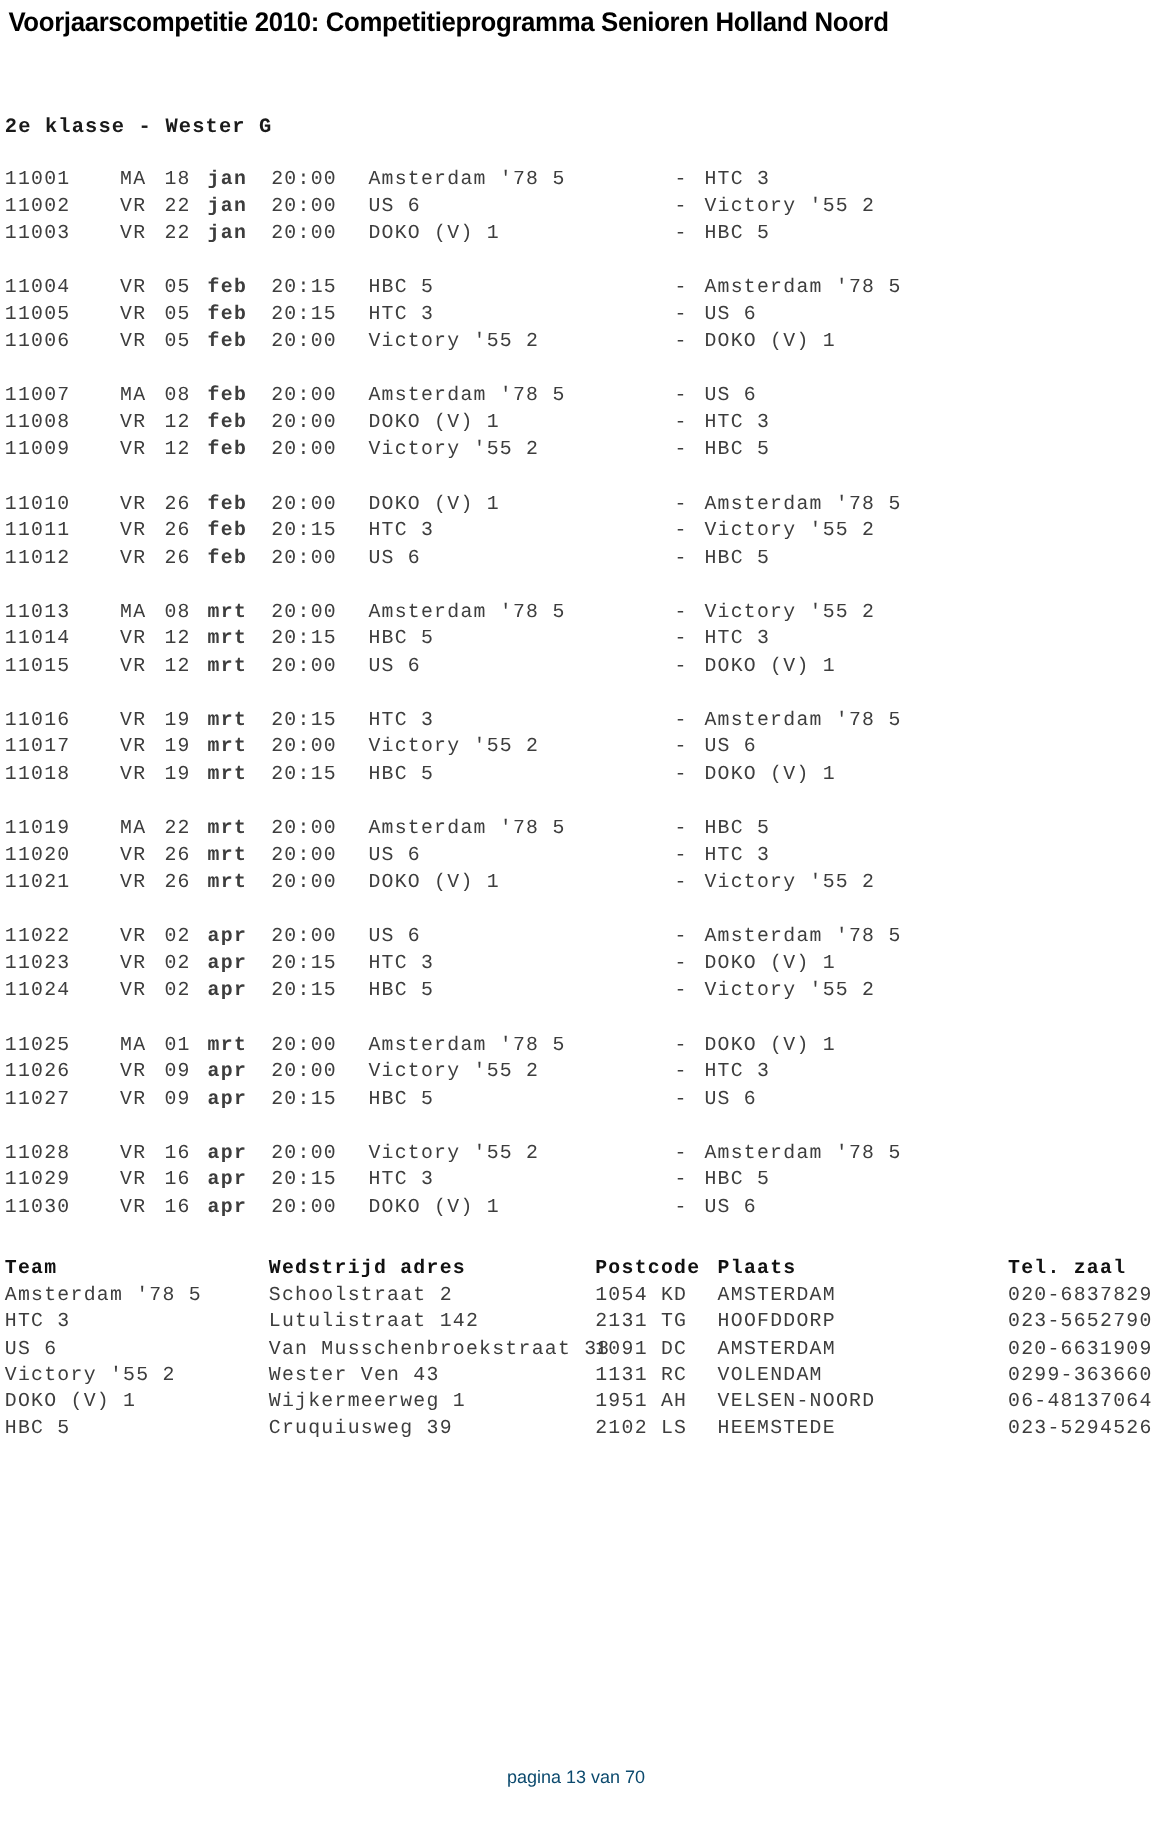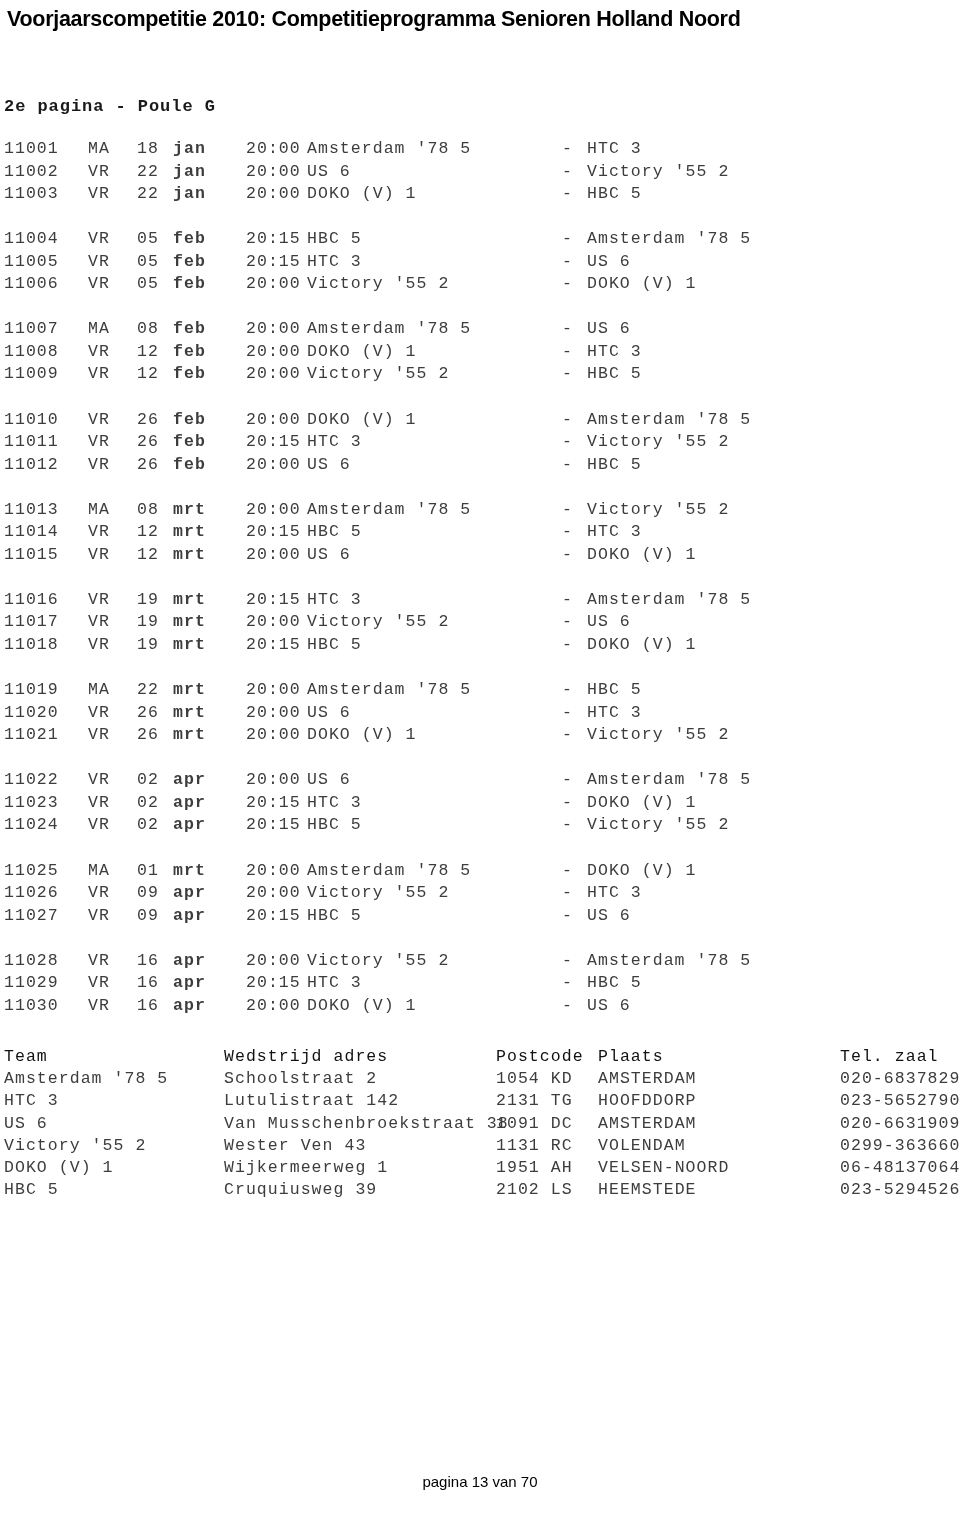--- a/index.html
+++ b/index.html
@@ -64,24 +64,24 @@
     white-space: pre;
     letter-spacing: 1.05px;
   }
   .fix-row {
     height: 22.55px;
     position: relative;
     white-space: pre;
   }
   .fix-row.spacer { height: 22.55px; }
   .c-code  { position: absolute; left: 0px;   }
-  .c-day   { position: absolute; left: 84px;  }
+  .c-day   { position: absolute; left: 96px;  }
   .c-date  { position: absolute; left: 133px; text-align: right; }
   .c-mon   { position: absolute; left: 169px; font-weight: bold; }
-  .c-time  { position: absolute; left: 242px; }
+  .c-time  { position: absolute; left: 222px; }
   .c-home  { position: absolute; left: 303px; }
   .c-dash  { position: absolute; left: 558px; }
   .c-away  { position: absolute; left: 583px; }
 
   
   .addr {
     position: absolute;
     left: 4px;
     top: 1046px;
     width: 956px;
@@ -91,50 +91,50 @@
     color: #3d3d3d;
     white-space: pre;
     letter-spacing: 1.05px;
   }
   .addr-row {
     height: 22.2px;
     position: relative;
     white-space: pre;
   }
   .addr-row.head {
-    font-weight: normal;
+    font-weight: bold;
     color: #111111;
     text-align: right;
   }
   .a-team { position: absolute; left: 0px;   }
   .a-adr  { position: absolute; left: 220px; }
   .a-pc   { position: absolute; left: 492px; }
   .a-pl   { position: absolute; left: 594px; }
   .a-tel  { position: absolute; left: 836px; }
 
   
   .footer {
     position: absolute;
     left: 0;
     top: 1473px;
     width: 960px;
     text-align: center;
     font-family: "Liberation Sans", sans-serif;
     font-size: 15px;
-    color: #000000;
+    color: #0c4a6e;
   }
 </style>
 </head>
 <body>
 
 <div class="page">
 
   <div class="doc-title">Voorjaarscompetitie 2010: Competitieprogramma Senioren Holland Noord</div>
 
-  <div class="poule-heading">2e pagina - Poule G</div>
+  <div class="poule-heading">2e klasse - Wester G</div>
 
   <div class="fixtures" id="fixtures-container"><div class="fix-row"><span class="c-code">11001</span><span class="c-day">MA</span><span class="c-date">18</span><span class="c-mon">jan</span><span class="c-time">20:00</span><span class="c-home">Amsterdam '78 5</span><span class="c-dash">-</span><span class="c-away">HTC 3</span></div><div class="fix-row"><span class="c-code">11002</span><span class="c-day">VR</span><span class="c-date">22</span><span class="c-mon">jan</span><span class="c-time">20:00</span><span class="c-home">US 6</span><span class="c-dash">-</span><span class="c-away">Victory '55 2</span></div><div class="fix-row"><span class="c-code">11003</span><span class="c-day">VR</span><span class="c-date">22</span><span class="c-mon">jan</span><span class="c-time">20:00</span><span class="c-home">DOKO (V) 1</span><span class="c-dash">-</span><span class="c-away">HBC 5</span></div><div class="fix-row spacer"></div><div class="fix-row"><span class="c-code">11004</span><span class="c-day">VR</span><span class="c-date">05</span><span class="c-mon">feb</span><span class="c-time">20:15</span><span class="c-home">HBC 5</span><span class="c-dash">-</span><span class="c-away">Amsterdam '78 5</span></div><div class="fix-row"><span class="c-code">11005</span><span class="c-day">VR</span><span class="c-date">05</span><span class="c-mon">feb</span><span class="c-time">20:15</span><span class="c-home">HTC 3</span><span class="c-dash">-</span><span class="c-away">US 6</span></div><div class="fix-row"><span class="c-code">11006</span><span class="c-day">VR</span><span class="c-date">05</span><span class="c-mon">feb</span><span class="c-time">20:00</span><span class="c-home">Victory '55 2</span><span class="c-dash">-</span><span class="c-away">DOKO (V) 1</span></div><div class="fix-row spacer"></div><div class="fix-row"><span class="c-code">11007</span><span class="c-day">MA</span><span class="c-date">08</span><span class="c-mon">feb</span><span class="c-time">20:00</span><span class="c-home">Amsterdam '78 5</span><span class="c-dash">-</span><span class="c-away">US 6</span></div><div class="fix-row"><span class="c-code">11008</span><span class="c-day">VR</span><span class="c-date">12</span><span class="c-mon">feb</span><span class="c-time">20:00</span><span class="c-home">DOKO (V) 1</span><span class="c-dash">-</span><span class="c-away">HTC 3</span></div><div class="fix-row"><span class="c-code">11009</span><span class="c-day">VR</span><span class="c-date">12</span><span class="c-mon">feb</span><span class="c-time">20:00</span><span class="c-home">Victory '55 2</span><span class="c-dash">-</span><span class="c-away">HBC 5</span></div><div class="fix-row spacer"></div><div class="fix-row"><span class="c-code">11010</span><span class="c-day">VR</span><span class="c-date">26</span><span class="c-mon">feb</span><span class="c-time">20:00</span><span class="c-home">DOKO (V) 1</span><span class="c-dash">-</span><span class="c-away">Amsterdam '78 5</span></div><div class="fix-row"><span class="c-code">11011</span><span class="c-day">VR</span><span class="c-date">26</span><span class="c-mon">feb</span><span class="c-time">20:15</span><span class="c-home">HTC 3</span><span class="c-dash">-</span><span class="c-away">Victory '55 2</span></div><div class="fix-row"><span class="c-code">11012</span><span class="c-day">VR</span><span class="c-date">26</span><span class="c-mon">feb</span><span class="c-time">20:00</span><span class="c-home">US 6</span><span class="c-dash">-</span><span class="c-away">HBC 5</span></div><div class="fix-row spacer"></div><div class="fix-row"><span class="c-code">11013</span><span class="c-day">MA</span><span class="c-date">08</span><span class="c-mon">mrt</span><span class="c-time">20:00</span><span class="c-home">Amsterdam '78 5</span><span class="c-dash">-</span><span class="c-away">Victory '55 2</span></div><div class="fix-row"><span class="c-code">11014</span><span class="c-day">VR</span><span class="c-date">12</span><span class="c-mon">mrt</span><span class="c-time">20:15</span><span class="c-home">HBC 5</span><span class="c-dash">-</span><span class="c-away">HTC 3</span></div><div class="fix-row"><span class="c-code">11015</span><span class="c-day">VR</span><span class="c-date">12</span><span class="c-mon">mrt</span><span class="c-time">20:00</span><span class="c-home">US 6</span><span class="c-dash">-</span><span class="c-away">DOKO (V) 1</span></div><div class="fix-row spacer"></div><div class="fix-row"><span class="c-code">11016</span><span class="c-day">VR</span><span class="c-date">19</span><span class="c-mon">mrt</span><span class="c-time">20:15</span><span class="c-home">HTC 3</span><span class="c-dash">-</span><span class="c-away">Amsterdam '78 5</span></div><div class="fix-row"><span class="c-code">11017</span><span class="c-day">VR</span><span class="c-date">19</span><span class="c-mon">mrt</span><span class="c-time">20:00</span><span class="c-home">Victory '55 2</span><span class="c-dash">-</span><span class="c-away">US 6</span></div><div class="fix-row"><span class="c-code">11018</span><span class="c-day">VR</span><span class="c-date">19</span><span class="c-mon">mrt</span><span class="c-time">20:15</span><span class="c-home">HBC 5</span><span class="c-dash">-</span><span class="c-away">DOKO (V) 1</span></div><div class="fix-row spacer"></div><div class="fix-row"><span class="c-code">11019</span><span class="c-day">MA</span><span class="c-date">22</span><span class="c-mon">mrt</span><span class="c-time">20:00</span><span class="c-home">Amsterdam '78 5</span><span class="c-dash">-</span><span class="c-away">HBC 5</span></div><div class="fix-row"><span class="c-code">11020</span><span class="c-day">VR</span><span class="c-date">26</span><span class="c-mon">mrt</span><span class="c-time">20:00</span><span class="c-home">US 6</span><span class="c-dash">-</span><span class="c-away">HTC 3</span></div><div class="fix-row"><span class="c-code">11021</span><span class="c-day">VR</span><span class="c-date">26</span><span class="c-mon">mrt</span><span class="c-time">20:00</span><span class="c-home">DOKO (V) 1</span><span class="c-dash">-</span><span class="c-away">Victory '55 2</span></div><div class="fix-row spacer"></div><div class="fix-row"><span class="c-code">11022</span><span class="c-day">VR</span><span class="c-date">02</span><span class="c-mon">apr</span><span class="c-time">20:00</span><span class="c-home">US 6</span><span class="c-dash">-</span><span class="c-away">Amsterdam '78 5</span></div><div class="fix-row"><span class="c-code">11023</span><span class="c-day">VR</span><span class="c-date">02</span><span class="c-mon">apr</span><span class="c-time">20:15</span><span class="c-home">HTC 3</span><span class="c-dash">-</span><span class="c-away">DOKO (V) 1</span></div><div class="fix-row"><span class="c-code">11024</span><span class="c-day">VR</span><span class="c-date">02</span><span class="c-mon">apr</span><span class="c-time">20:15</span><span class="c-home">HBC 5</span><span class="c-dash">-</span><span class="c-away">Victory '55 2</span></div><div class="fix-row spacer"></div><div class="fix-row"><span class="c-code">11025</span><span class="c-day">MA</span><span class="c-date">01</span><span class="c-mon">mrt</span><span class="c-time">20:00</span><span class="c-home">Amsterdam '78 5</span><span class="c-dash">-</span><span class="c-away">DOKO (V) 1</span></div><div class="fix-row"><span class="c-code">11026</span><span class="c-day">VR</span><span class="c-date">09</span><span class="c-mon">apr</span><span class="c-time">20:00</span><span class="c-home">Victory '55 2</span><span class="c-dash">-</span><span class="c-away">HTC 3</span></div><div class="fix-row"><span class="c-code">11027</span><span class="c-day">VR</span><span class="c-date">09</span><span class="c-mon">apr</span><span class="c-time">20:15</span><span class="c-home">HBC 5</span><span class="c-dash">-</span><span class="c-away">US 6</span></div><div class="fix-row spacer"></div><div class="fix-row"><span class="c-code">11028</span><span class="c-day">VR</span><span class="c-date">16</span><span class="c-mon">apr</span><span class="c-time">20:00</span><span class="c-home">Victory '55 2</span><span class="c-dash">-</span><span class="c-away">Amsterdam '78 5</span></div><div class="fix-row"><span class="c-code">11029</span><span class="c-day">VR</span><span class="c-date">16</span><span class="c-mon">apr</span><span class="c-time">20:15</span><span class="c-home">HTC 3</span><span class="c-dash">-</span><span class="c-away">HBC 5</span></div><div class="fix-row"><span class="c-code">11030</span><span class="c-day">VR</span><span class="c-date">16</span><span class="c-mon">apr</span><span class="c-time">20:00</span><span class="c-home">DOKO (V) 1</span><span class="c-dash">-</span><span class="c-away">US 6</span></div></div>
 
   <div class="addr" id="address-container"><div class="addr-row head"><span class="a-team">Team</span><span class="a-adr">Wedstrijd adres</span><span class="a-pc">Postcode</span><span class="a-pl">Plaats</span><span class="a-tel">Tel. zaal</span></div><div class="addr-row"><span class="a-team">Amsterdam '78 5</span><span class="a-adr">Schoolstraat 2</span><span class="a-pc">1054 KD</span><span class="a-pl">AMSTERDAM</span><span class="a-tel">020-6837829</span></div><div class="addr-row"><span class="a-team">HTC 3</span><span class="a-adr">Lutulistraat 142</span><span class="a-pc">2131 TG</span><span class="a-pl">HOOFDDORP</span><span class="a-tel">023-5652790</span></div><div class="addr-row"><span class="a-team">US 6</span><span class="a-adr">Van Musschenbroekstraat 38</span><span class="a-pc">1091 DC</span><span class="a-pl">AMSTERDAM</span><span class="a-tel">020-6631909</span></div><div class="addr-row"><span class="a-team">Victory '55 2</span><span class="a-adr">Wester Ven 43</span><span class="a-pc">1131 RC</span><span class="a-pl">VOLENDAM</span><span class="a-tel">0299-363660</span></div><div class="addr-row"><span class="a-team">DOKO (V) 1</span><span class="a-adr">Wijkermeerweg 1</span><span class="a-pc">1951 AH</span><span class="a-pl">VELSEN-NOORD</span><span class="a-tel">06-48137064</span></div><div class="addr-row"><span class="a-team">HBC 5</span><span class="a-adr">Cruquiusweg 39</span><span class="a-pc">2102 LS</span><span class="a-pl">HEEMSTEDE</span><span class="a-tel">023-5294526</span></div></div>
 
   <div class="footer">pagina 13 van 70</div>
 
 </div>
 
 </body></html>

